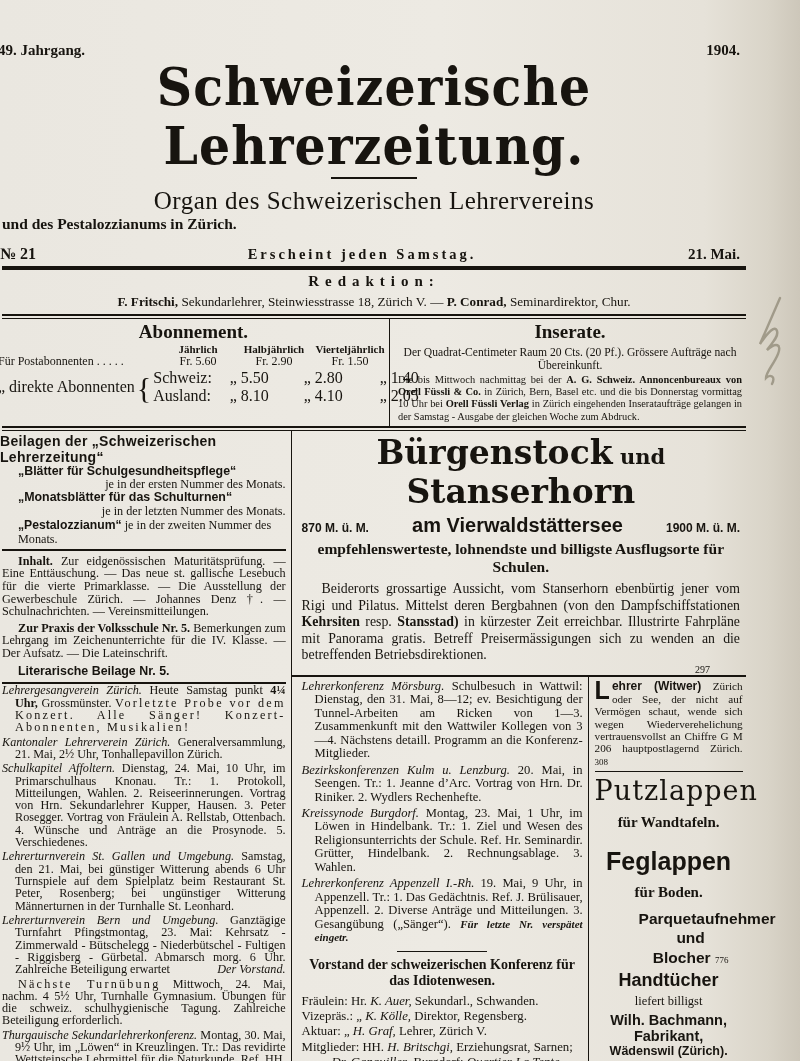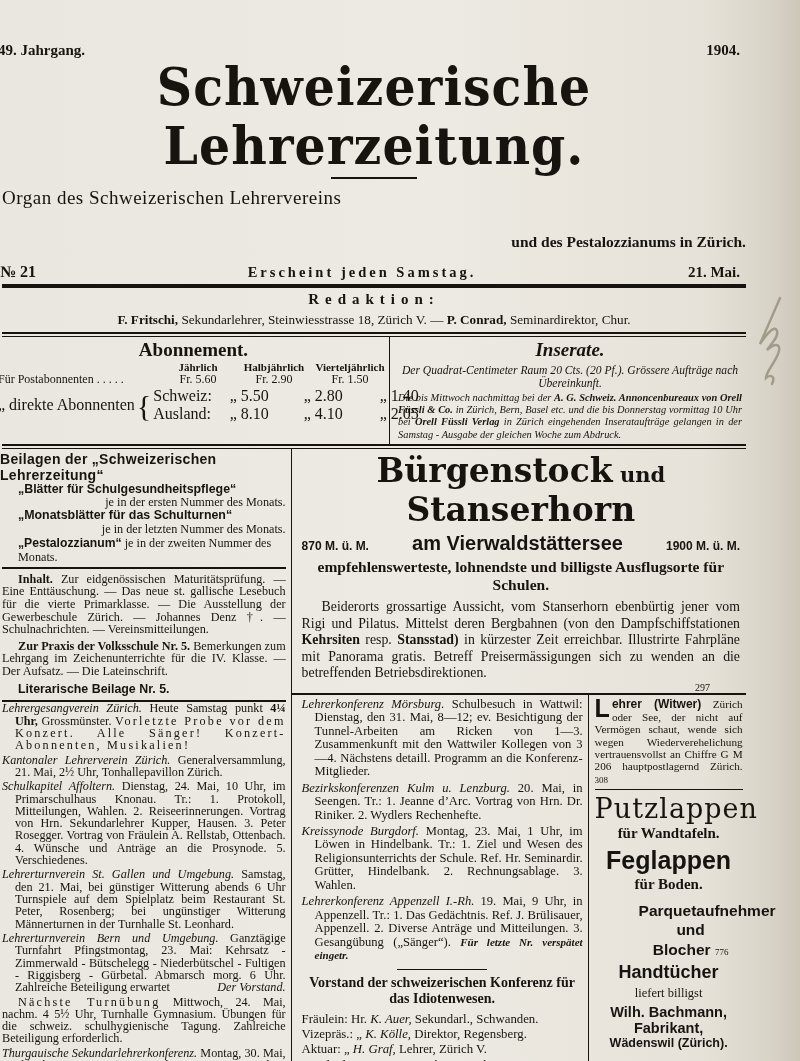--- a/index.html
+++ b/index.html
@@ -17,22 +17,22 @@
   .printed{width:744px;position:relative;}
   
   .mast-row{display:flex;justify-content:space-between;font-weight:bold;font-size:15px;padding:0 6px 0 0;margin-top:8px;}
   .mast-row .jg{margin-left:-4px;}
   .masthead{
     text-align:center;font-family:"DejaVu Serif", serif;font-weight:bold;
     font-size:49px;letter-spacing:1px;line-height:1.1;
     transform:scaleY(1.08);transform-origin:top center;margin-top:6px;
   }
   .title-rule{width:86px;border-top:2px solid #17140f;margin:10px auto 8px auto;}
-  .organ{font-size:19px;letter-spacing:.5px;}
-  .organ2{text-align:right;font-size:15.5px;font-weight:bold;margin-top:24px;}
+  .organ{text-align:center;font-size:25px;letter-spacing:.5px;}
+  .organ2{text-align:left;font-size:15.5px;font-weight:bold;margin-top:0;}
   .issue-row{display:flex;justify-content:space-between;align-items:baseline;font-weight:bold;font-size:15px;margin-top:12px;padding-right:6px;}
   .issue-row .er{letter-spacing:3px;font-size:14.5px;}
   .issue-row .no{font-size:16px;margin-left:-2px;}
   .rule-heavy{border-top:4px solid #17140f;margin-top:3px;}
   .rule-dbl{border-top:2px solid #17140f;border-bottom:1px solid #17140f;height:2px;}
   
   .redaktion{text-align:center;padding:3px 0 4px 0;}
   .redaktion .rlab{font-weight:bold;font-size:15px;letter-spacing:6px;}
   .redaktion .rline{font-size:13.2px;margin-top:4px;}
   
@@ -42,21 +42,21 @@
   .abo-grid{display:grid;grid-template-columns:158px 76px 76px 76px;font-size:12px;line-height:1.15;}
   .abo-grid .hd{font-weight:bold;font-size:11px;text-align:center;}
   .abo-grid .lab{white-space:nowrap;margin-left:-4px;}
   .abo-grid .val{text-align:center;}
   .abo-sub{display:flex;align-items:center;margin-left:-4px;}
   .abo-sub .brace{font-size:30px;font-weight:normal;line-height:.9;margin:0 2px;}
   .abo-sub .glab{white-space:nowrap;}
   .sub-rows{flex:1;}
   .sub-row{display:grid;grid-template-columns:60px 72px 76px 76px;}
   .sub-row .val{text-align:center;}
-  .ins{flex:1;padding:2px 4px 3px 8px;font-style:italic;}
+  .ins{flex:1;padding:2px 4px 3px 8px;}
   .ins .l1{font-size:11.6px;text-align:center;margin-top:3px;}
   .ins .body{font-size:10.4px;line-height:1.18;text-align:justify;margin-top:2px;}
   
   .cols{display:flex;}
   .col-left{width:290px;border-right:1px solid #17140f;padding:2px 5px 0 0;box-sizing:border-box;}
   .col-rest{width:455px;}
   .rule2{border-top:2px solid #17140f;}
   .rule1{border-top:1px solid #17140f;}
   
   .beil-h{font-family:"Liberation Sans", sans-serif;font-weight:bold;font-size:14px;letter-spacing:.3px;margin-left:-2px;}
@@ -93,22 +93,22 @@
   .shortrule{width:90px;border-top:1px solid #17140f;margin:6px auto 5px auto;}
   .vor-h{text-align:center;font-weight:bold;font-size:14px;line-height:1.2;margin:2px 0 4px 0;}
   .vrow{font-size:12.8px;line-height:1.18;padding-left:30px;text-indent:-30px;margin:0;}
   
   .witwer{font-size:11.2px;line-height:1.1;text-align:justify;margin:0;}
   .witwer .drop{float:left;font-size:25px;font-weight:bold;line-height:.85;padding-right:2px;font-family:"Liberation Sans", sans-serif;}
   .witwer .st-b{font-family:"Liberation Sans", sans-serif;font-size:12px;}
   .witwer .st-sm{font-size:9px;}
   .putz{text-align:center;margin-top:4px;}
   .putz .big1{font-family:"DejaVu Serif", serif;font-size:27px;letter-spacing:1px;line-height:1.1;}
-  .putz .sub{font-weight:bold;font-size:15px;margin-top:1px;}
-  .putz .big2{font-family:"Liberation Sans", sans-serif;font-weight:bold;font-size:25px;line-height:1.15;margin-top:4px;}
+  .putz .sub{font-weight:bold;font-size:15px;margin-top:8px;}
+  .putz .big2{font-family:"Liberation Sans", sans-serif;font-weight:bold;font-size:25px;line-height:1.15;margin-top:16px;}
   .parq{text-align:center;margin-top:8px;}
   .parq .b{font-family:"Liberation Sans", sans-serif;font-weight:bold;font-size:15.5px;line-height:1.25;margin-left:44px;}
   .parq .num{font-size:9px;font-family:"Liberation Serif",serif;font-weight:normal;}
   .parq .hand{font-family:"Liberation Sans", sans-serif;font-weight:bold;font-size:18px;margin-top:3px;}
   .parq .lief{font-size:12.5px;margin-top:3px;}
   .parq .bach{font-family:"Liberation Sans", sans-serif;font-weight:bold;font-size:14.5px;margin-top:3px;}
   .parq .waed{font-family:"Liberation Sans", sans-serif;font-weight:bold;font-size:12.5px;}
   .parq .muster{font-weight:bold;font-style:italic;font-size:11.5px;margin-top:4px;}
   
   .squiggle{position:absolute;left:740px;top:294px;}

